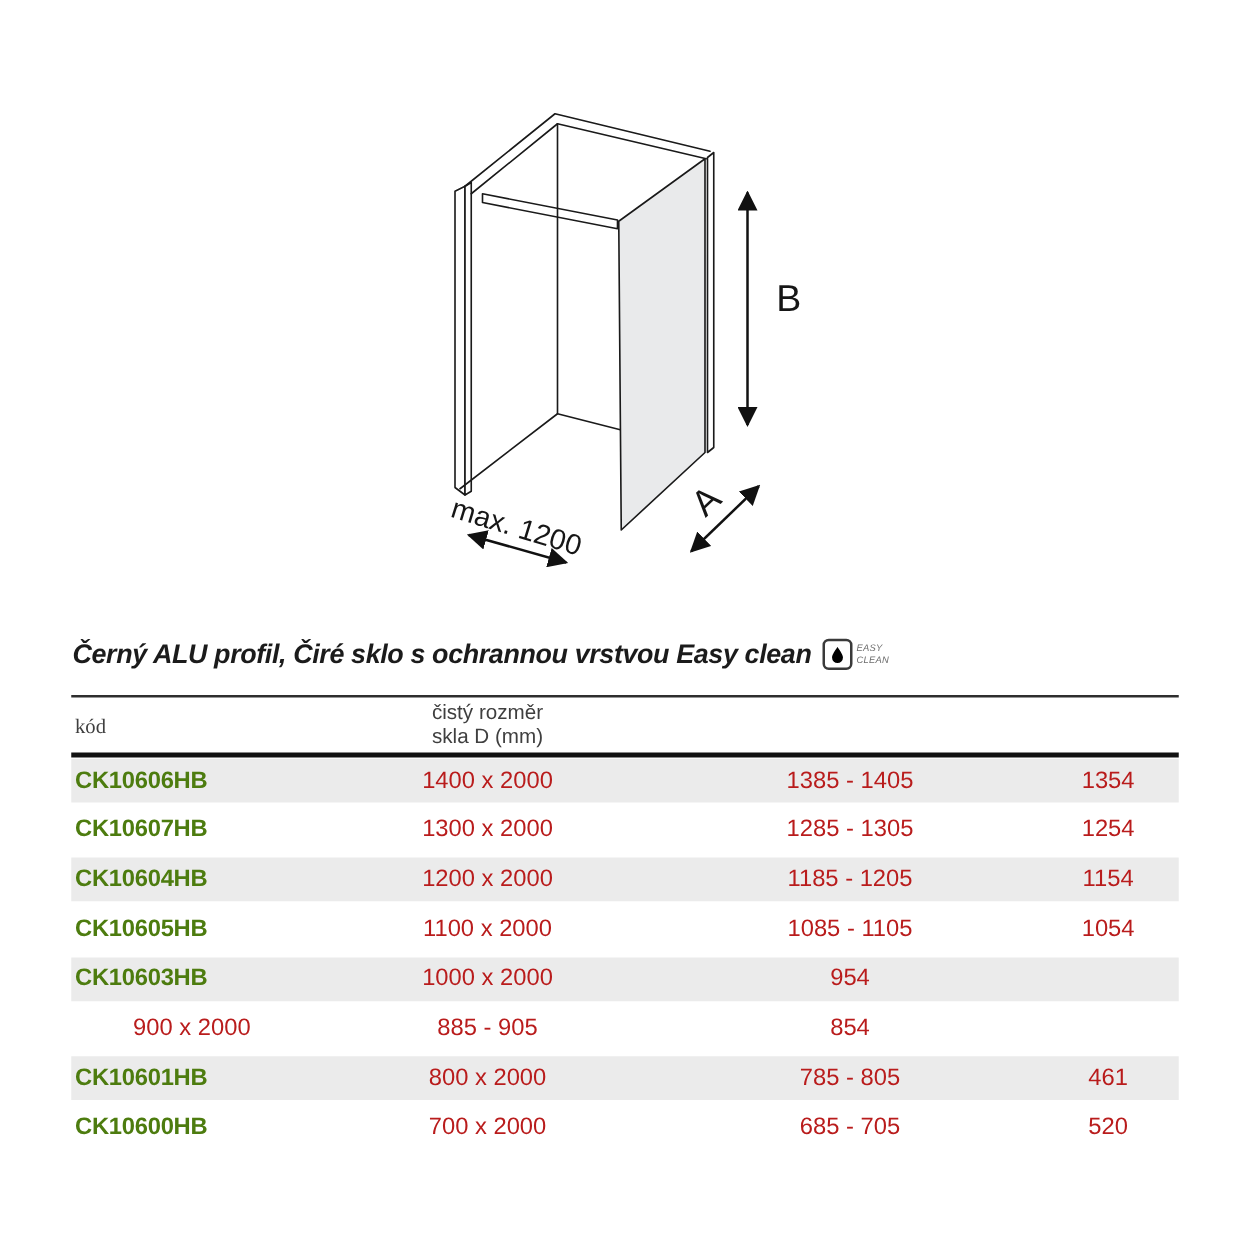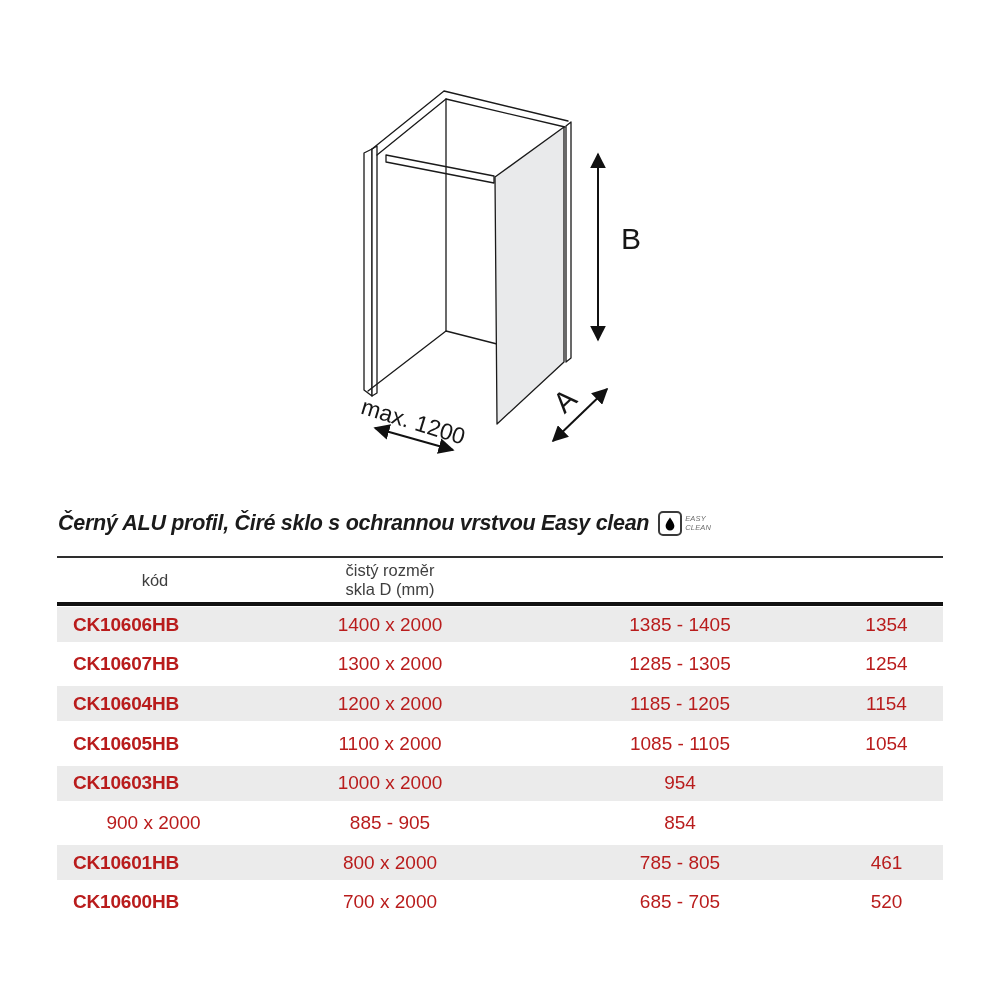--- a/index.html
+++ b/index.html
@@ -20,27 +20,27 @@
                     font-size:7.5px; line-height:8.5px; color:#6e6e6e; letter-spacing:0.2px; }
 
   
   #spec-table { position:absolute; left:57px; top:556px; width:886px; }
   .thead { display:grid; grid-template-columns:193px 280px 300px 113px;
            border-top:2px solid #2e2e2e; border-bottom:4px solid #111;
            height:50px; align-items:center;
            font-size:16.5px; color:#3f3f3f; }
   .thead .hcell { display:flex; flex-direction:column; justify-content:center;
                   text-align:center; line-height:19px; }
-  .thead .hcell.left { text-align:center; padding-left:3px; }
+  .thead .hcell.left { text-align:left; padding-left:3px;font-family:Liberation Serif, serif; }
   .rows { margin-top:1px; }
   .trow { display:grid; grid-template-columns:193px 280px 300px 113px;
           height:35px; margin-bottom:4.7px; align-items:center; }
   .trow.alt { background:#ebebeb; }
   .cell { font-size:19px; color:#b91c1c; text-align:center; white-space:nowrap; }
-  .cell.code { text-align:left; padding-left:16px; font-weight:bold; color:#b91c1c;
+  .cell.code { text-align:left; padding-left:3px; font-weight:bold; color:#4d7c0f;
                font-size:19px; letter-spacing:-0.2px; }
 </style>
 </head>
 <body>
 
 <div id="stage">
 
   <svg id="diagram" viewBox="330 65 360 420" xmlns="http://www.w3.org/2000/svg">
     <defs>
       <marker id="ah" viewBox="0 0 10 10" refX="9" refY="5" markerWidth="8" markerHeight="8" orient="auto-start-reverse" markerUnits="strokeWidth">

